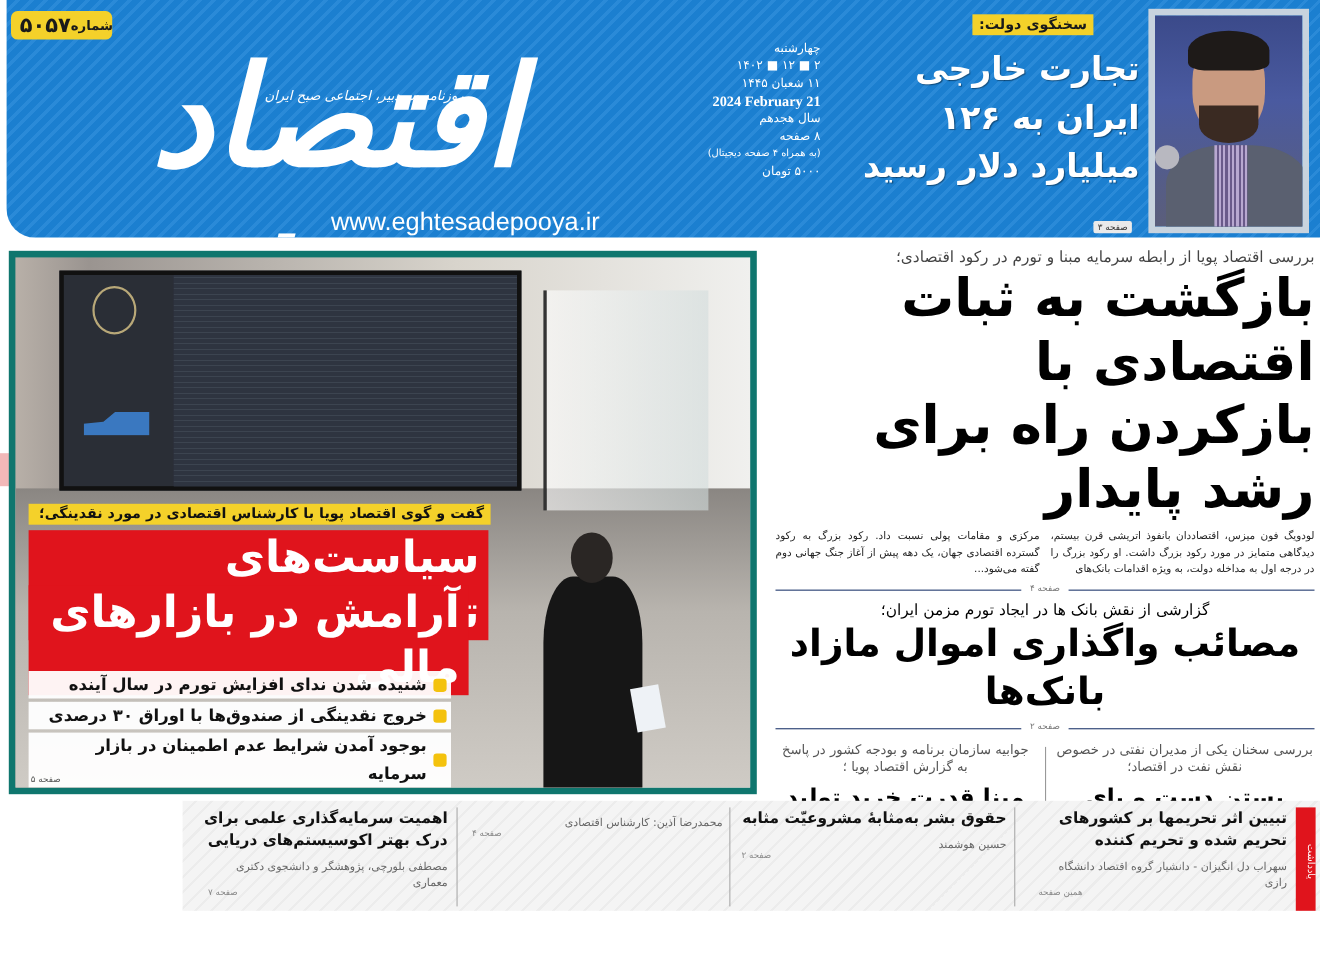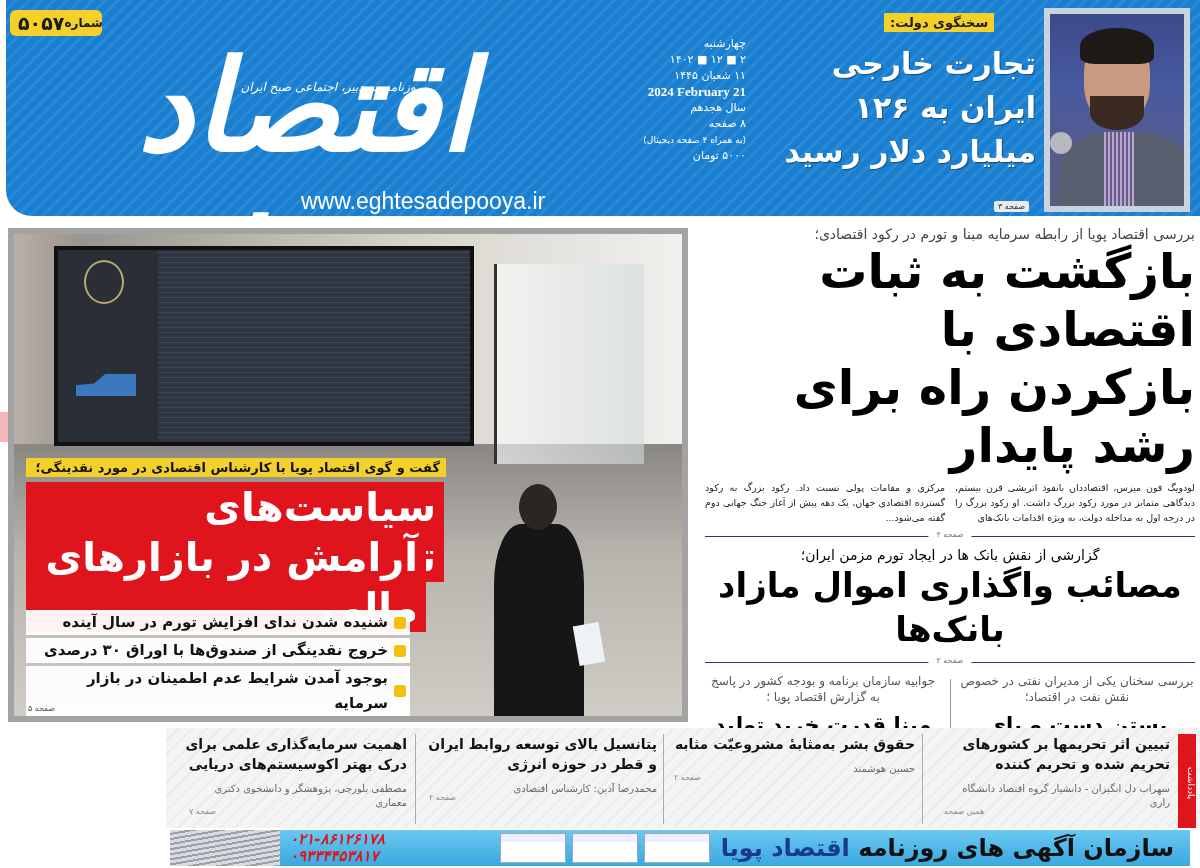--- a/index.html
+++ b/index.html
@@ -22,21 +22,21 @@
   .top-page-ref { position: absolute; left: 988px; top: 201px; background: #eaeaea; color: #333; font-size: 8px; padding: 1px 4px; border-radius: 2px; }
   .spokes-photo { position: absolute; left: 1038px; top: 8px; width: 146px; height: 204px; border: 6px solid #c8d3de; background: linear-gradient(180deg, #3b4a8a 0%, #4a5aa0 40%, #5b5e7a 100%); overflow: hidden; }
   .spokes-photo .head { position: absolute; left: 34px; top: 24px; width: 66px; height: 86px; background: #c99a80; border-radius: 40% 40% 45% 45%; }
   .spokes-photo .hair { position: absolute; left: 30px; top: 14px; width: 74px; height: 36px; background: #1e1a18; border-radius: 50% 50% 20% 20%; }
   .spokes-photo .beard { position: absolute; left: 40px; top: 82px; width: 54px; height: 34px; background: #3a2a22; border-radius: 0 0 50% 50%; }
   .spokes-photo .suit { position: absolute; left: 10px; top: 118px; width: 130px; height: 90px; background: #5a6070; border-radius: 40% 40% 0 0; }
   .spokes-photo .shirt { position: absolute; left: 54px; top: 118px; width: 30px; height: 80px; background: repeating-linear-gradient(90deg, #b8a8d0 0 2px, #6a5a8a 2px 4px); }
   .spokes-photo .mic { position: absolute; left: 0px; top: 118px; width: 22px; height: 22px; background: #b8b8c0; border-radius: 50%; }
 
   
-  .photo-frame { position: absolute; left: 8px; top: 228px; width: 680px; height: 494px; background: #a3a3a3; padding: 6px; }
+  .photo-frame { position: absolute; left: 8px; top: 228px; width: 680px; height: 494px; background: #0f766e; padding: 6px; }
   .photo { position: relative; width: 100%; height: 100%; overflow: hidden; background: linear-gradient(90deg, #b8b0a8 0%, #9a9490 10%, #d8d4cc 60%, #f0f0ee 100%); }
   .board { position: absolute; left: 40px; top: 12px; width: 420px; height: 200px; background: #2a2e36; border: 4px solid #111; }
   .board .grid { position: absolute; left: 100px; top: 0; right: 0; bottom: 0; background: repeating-linear-gradient(0deg, #2e3440 0 4px, #3c4450 4px 5px), #2e3440; }
   .board .chart { position: absolute; left: 18px; top: 110px; width: 60px; height: 36px; background: linear-gradient(to top, #3a78c0 0 60%, transparent 60%); clip-path: polygon(0 100%, 0 70%, 30% 65%, 55% 30%, 80% 10%, 100% 8%, 100% 100%); }
   .board .emblem { position: absolute; left: 26px; top: 10px; width: 40px; height: 44px; border: 2px solid #b8a878; border-radius: 50%; }
   .glass { position: absolute; left: 480px; top: 30px; width: 150px; height: 200px; background: linear-gradient(90deg, rgba(255,255,255,0.6), rgba(210,220,220,0.6)); border-left: 3px solid #333; }
   .floor { position: absolute; left: 0; top: 210px; width: 100%; height: 280px; background: linear-gradient(180deg, #8a8682 0%, #b8b4ae 40%, #d0ccc6 100%); }
   .person { position: absolute; left: 470px; top: 250px; width: 110px; height: 240px; }
   .person .p-head { position: absolute; left: 35px; top: 0; width: 38px; height: 46px; background: #2a2624; border-radius: 50%; }
   .person .p-body { position: absolute; left: 10px; top: 40px; width: 90px; height: 200px; background: #161616; border-radius: 30% 30% 0 0; }
@@ -214,41 +214,24 @@
   <div class="note-sep" style="left:922px;"></div>
 
   <div class="note" style="left:670px; width:245px;">
     <div class="nh">حقوق بشر به‌مثابهٔ مشروعیّت مثابه</div>
     <div class="na">حسین هوشمند</div>
     <div class="np">صفحه ۲</div>
   </div>
   <div class="note-sep" style="left:663px;"></div>
 
   <div class="note" style="left:425px; width:232px;">
-    <div class="nh">پتانسیل بالای توسعه روابط ایران و قطر در حوزه انرژی</div>
     <div class="na">محمدرضا آذین: کارشناس اقتصادی</div>
     <div class="np">صفحه ۴</div>
   </div>
   <div class="note-sep" style="left:415px;"></div>
 
   <div class="note" style="left:185px; width:222px;">
     <div class="nh">اهمیت سرمایه‌گذاری علمی برای درک بهتر اکوسیستم‌های دریایی</div>
     <div class="na">مصطفی بلورچی، پژوهشگر و دانشجوی دکتری معماری</div>
     <div class="np">صفحه ۷</div>
   </div>
 
-  <div class="ad-banner">
-    <div class="ad-paper"></div>
-    <div class="ad-phones">
-      <div>۰۲۱-۸۶۱۲۶۱۷۸</div>
-      <div>۰۹۳۳۴۴۵۳۸۱۷</div>
-    </div>
-    <div class="ad-thumbs">
-      <span></span>
-      <span></span>
-      <span></span>
-    </div>
-    <div class="ad-text">
-      <span>سازمان آگهی های روزنامه</span>
-      <span class="brand">اقتصاد پویا</span>
-    </div>
-  </div>
 </div>
 
 </body></html>

